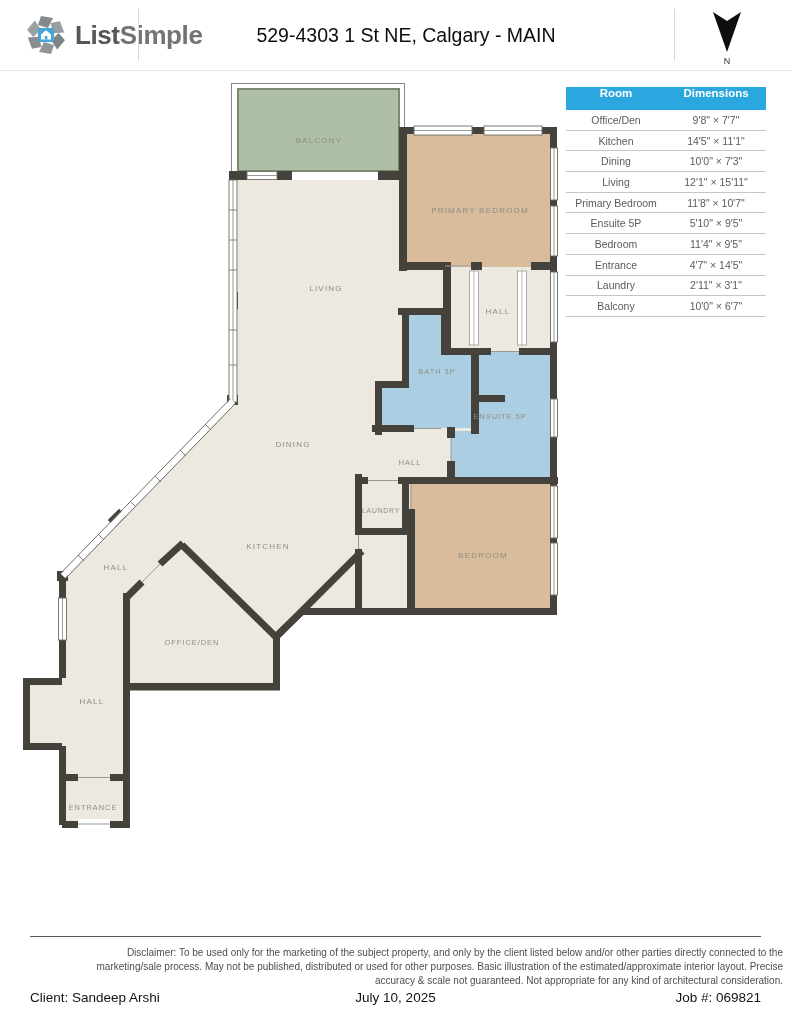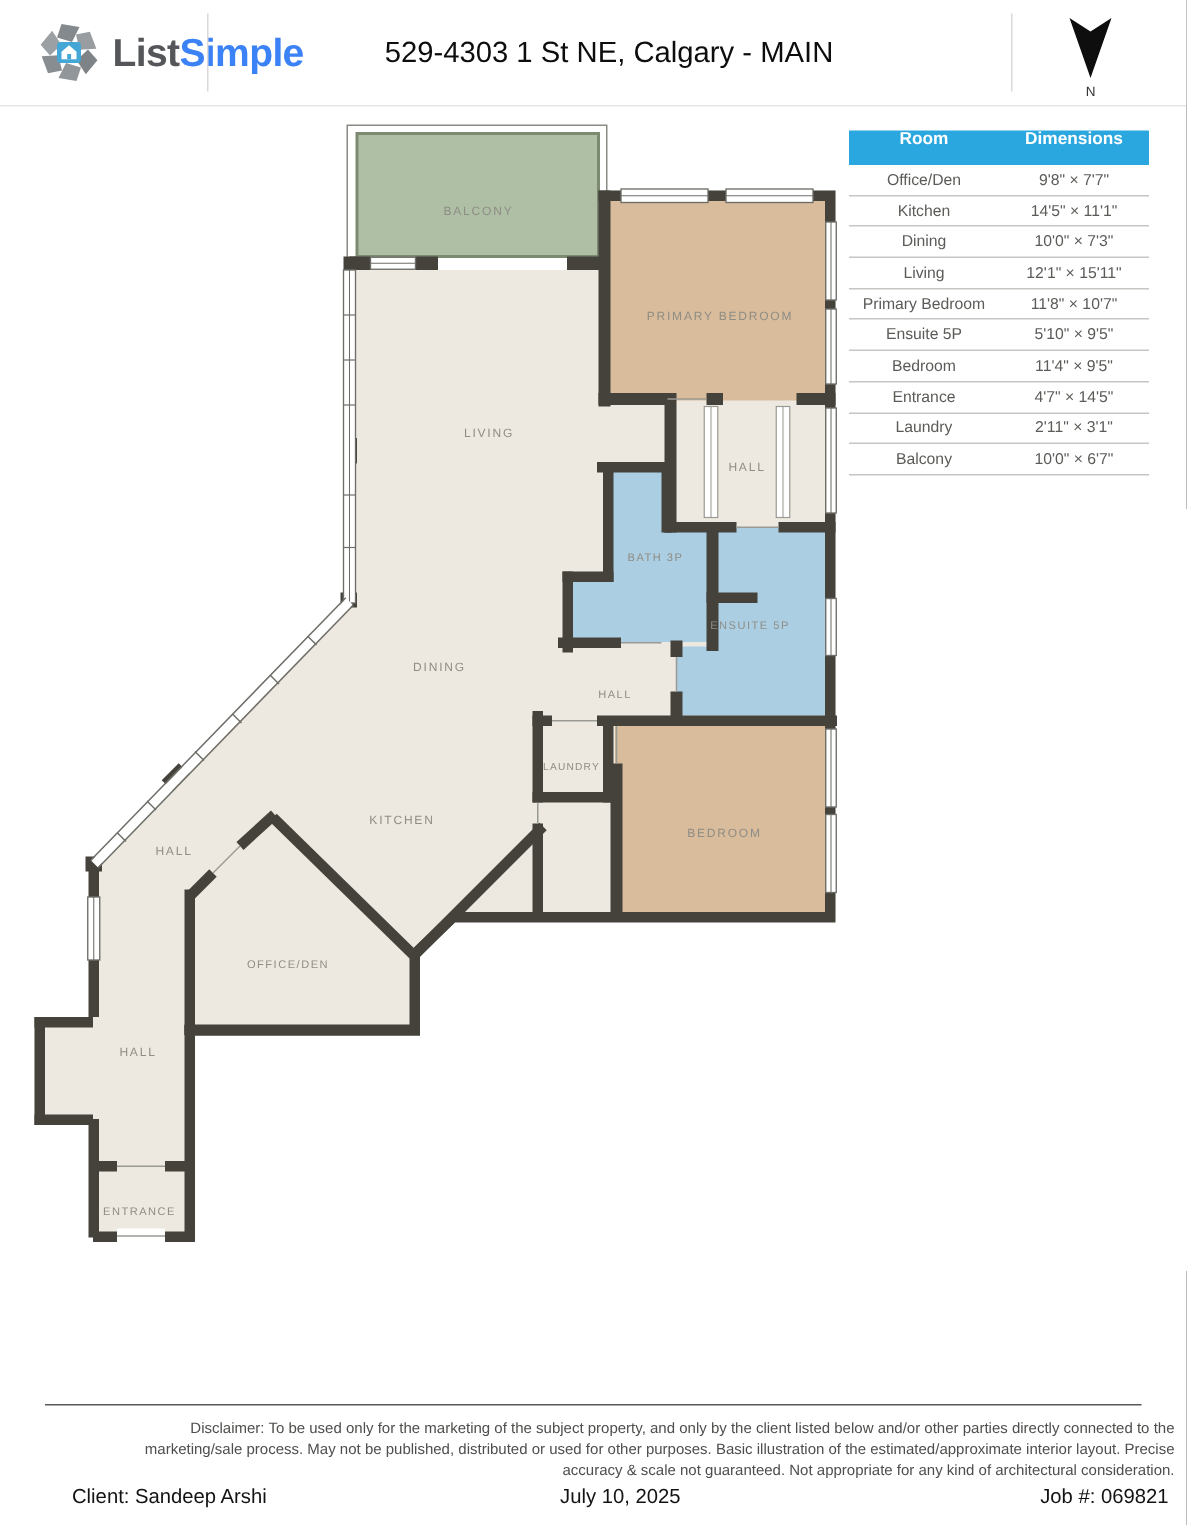--- a/index.html
+++ b/index.html
@@ -4,42 +4,42 @@
 <style>
   html,body{margin:0;padding:0;background:#888;}
   .page{position:relative;width:791px;height:1024px;background:#ffffff;overflow:hidden;
         font-family:"Liberation Sans",sans-serif;margin:0 auto;}
   
   .hdr{position:absolute;left:0;top:0;width:791px;height:70px;background:#fff;border-bottom:1px solid #e6e6e3;}
   .hdr-sep{position:absolute;top:9px;width:1px;height:52px;background:#d9d9d9;}
   .sep1{left:138px;} .sep2{left:674px;}
   .logo{position:absolute;left:24px;top:13px;display:flex;align-items:center;}
   .brand{font-size:26px;font-weight:700;letter-spacing:-0.4px;margin-left:7px;}
-  .brand .b1{color:#55565a;} .brand .b2{color:#3b82f6;}
+  .brand .b1{color:#55565a;} .brand .b2{color:#737373;}
   .title{position:absolute;left:150px;top:0;width:512px;height:70px;display:flex;align-items:center;justify-content:center;
          font-size:19.5px;font-weight:400;color:#0d0d0d;}
   .north{position:absolute;left:700px;top:8px;width:56px;height:58px;}
   
   .tbl{position:absolute;left:566px;top:87px;width:200px;}
   .tbl-head{display:flex;background:#2aa7df;color:#fff;height:23px;
             font-size:11.5px;font-weight:700;}
   .tbl-head span{flex:1;text-align:center;}
   .trow{display:flex;height:19.7px;align-items:center;border-bottom:1px solid #c6c6c3;
         font-size:10.5px;color:#5b5b58;}
   .trow span{flex:1;text-align:center;white-space:nowrap;}
   
   .plan{position:absolute;left:0;top:0;width:791px;height:1024px;}
   .plan text{font-family:"Liberation Sans",sans-serif;fill:#8f8d85;font-size:8px;letter-spacing:1.2px;}
   text.small{font-size:6.8px;letter-spacing:0.8px;}
   text.med{font-size:7.4px;letter-spacing:1px;}
   
   .f-line{position:absolute;left:30px;right:30px;top:936px;border-top:1.5px solid #58585a;}
   .disclaimer{position:absolute;top:946px;left:48px;width:695px;text-align:right;
               font-size:10px;line-height:1.42;color:#4e4e4c;margin-left:40px;}
-  .meta{position:absolute;top:990px;left:48px;width:731px;display:flex;align-items:center;
+  .meta{position:absolute;top:990px;left:30px;width:731px;display:flex;align-items:center;
         font-size:13.5px;color:#131313;}
   .meta .m1{flex:1;text-align:left;} .meta .m2{flex:1;text-align:center;} .meta .m3{flex:1;text-align:right;}
 </style>
 </head>
 <body>
 
 <div class="page">
 
   <div class="hdr">
     <div class="logo">

